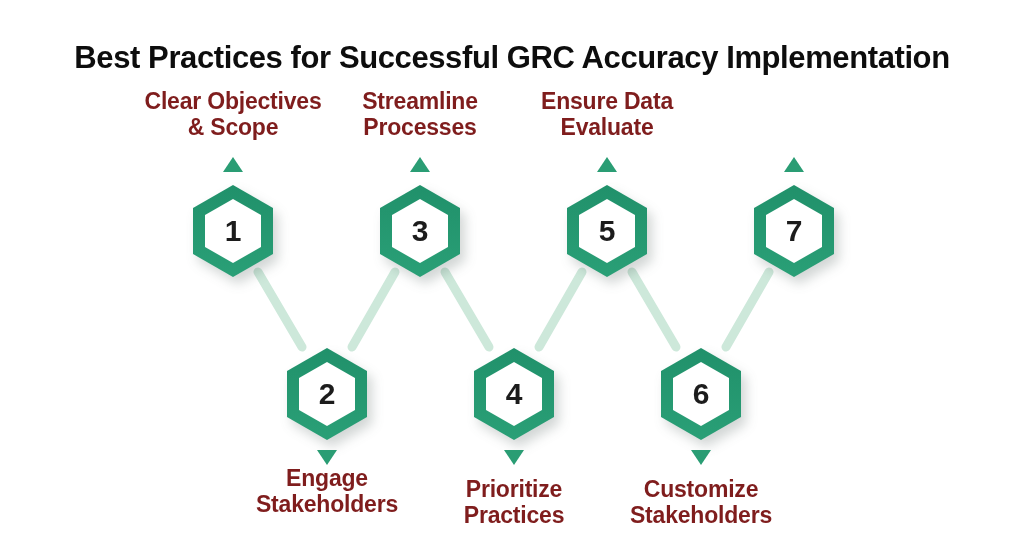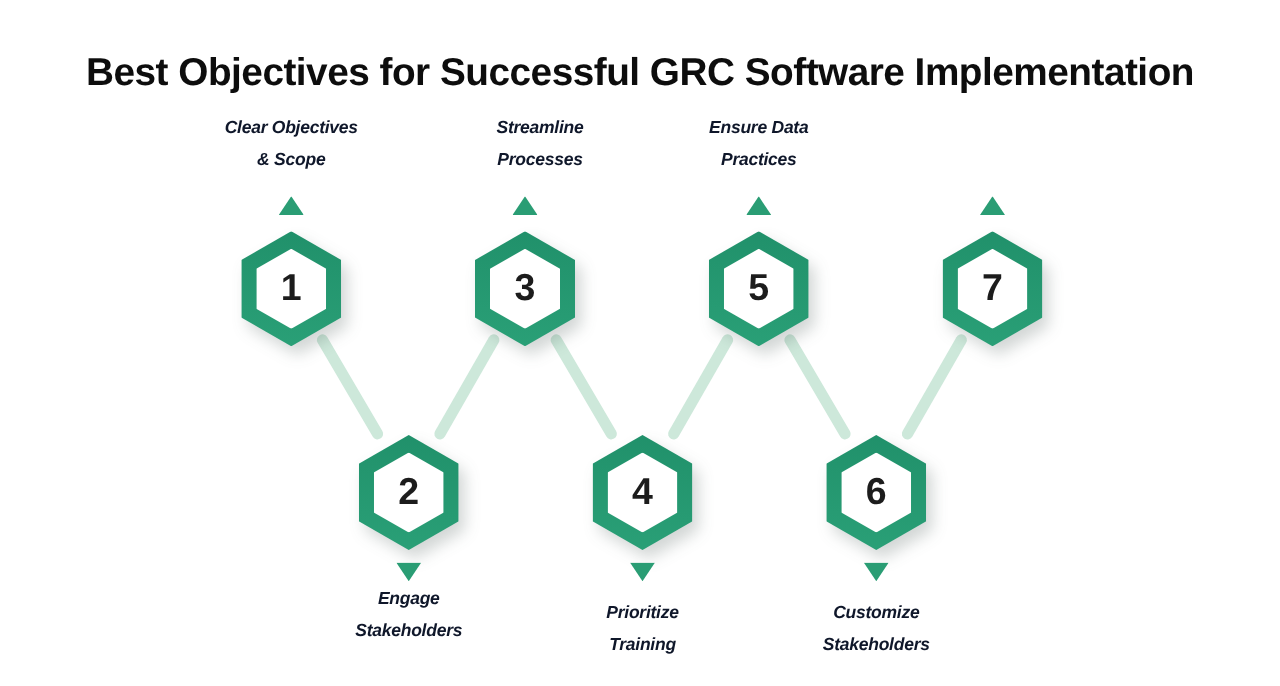--- a/index.html
+++ b/index.html
@@ -18,26 +18,25 @@
     font-size:31px;line-height:38px;
     font-weight:bold;
     letter-spacing:-0.4px;
     color:#0d0d0d;
   }
   .connectors{position:absolute;top:0;left:0;}
   .step-label{
     position:absolute;
     width:240px;
     text-align:center;
-    font-size:14px;line-height:26px;
+    font-size:23px;line-height:26px;
     font-weight:bold;
     letter-spacing:-0.2px;
     white-space:pre-line;
-    color:#0f172a;
-    font-style:italic;
+    color:#7f1d1d;
   }
   .tri{
     position:absolute;
     width:20px;height:15px;
     background:#2a9d74;
   }
   .tri-up{clip-path:polygon(50% 0,100% 100%,0 100%);}
   .tri-down{clip-path:polygon(0 0,100% 0,50% 100%);}
   .hex{
     position:absolute;
@@ -70,33 +69,33 @@
   
   .tri-1{left:223px;top:157px;}
   .tri-3{left:410px;top:157px;}
   .tri-5{left:597px;top:157px;}
   .tri-7{left:784px;top:157px;}
   .tri-2{left:317px;top:450px;}
   .tri-4{left:504px;top:450px;}
   .tri-6{left:691px;top:450px;}
   
   .label-1{left:113px;top:88px;}
-  .label-3{left:312px;top:88px;}
+  .label-3{left:300px;top:88px;}
   .label-5{left:487px;top:88px;}
   .label-7{left:674px;top:88px;}
   .label-2{left:207px;top:465px;}
   .label-4{left:394px;top:476px;}
   .label-6{left:581px;top:476px;}
 </style>
 </head>
 <body>
 
 <div id="stage">
 
-  <h1 class="title">Best Objectives for Successful GRC Software Implementation</h1>
+  <h1 class="title">Best Practices for Successful GRC Accuracy Implementation</h1>
 
   <svg class="connectors" width="1024" height="549" viewBox="0 0 1024 549">
     <g stroke="#cde8da" stroke-width="9" stroke-linecap="round">
       <line x1="258" y1="272" x2="302" y2="347"></line>
       <line x1="395" y1="272" x2="352" y2="347"></line>
       <line x1="445" y1="272" x2="489" y2="347"></line>
       <line x1="582" y1="272" x2="539" y2="347"></line>
       <line x1="632" y1="272" x2="676" y2="347"></line>
       <line x1="769" y1="272" x2="726" y2="347"></line>
     </g>
@@ -129,24 +128,24 @@
     </div>
   </div>
 
   <div class="hex hex-4">
     <div class="hex-outer">
       <div class="hex-inner">4</div>
     </div>
   </div>
   <div class="tri tri-down tri-4"></div>
   <div class="step-label label-4">Prioritize
-Training</div>
+Practices</div>
 
   <div class="step-label label-5">Ensure Data
-Practices</div>
+Evaluate</div>
   <div class="tri tri-up tri-5"></div>
   <div class="hex hex-5">
     <div class="hex-outer">
       <div class="hex-inner">5</div>
     </div>
   </div>
 
   <div class="hex hex-6">
     <div class="hex-outer">
       <div class="hex-inner">6</div>

